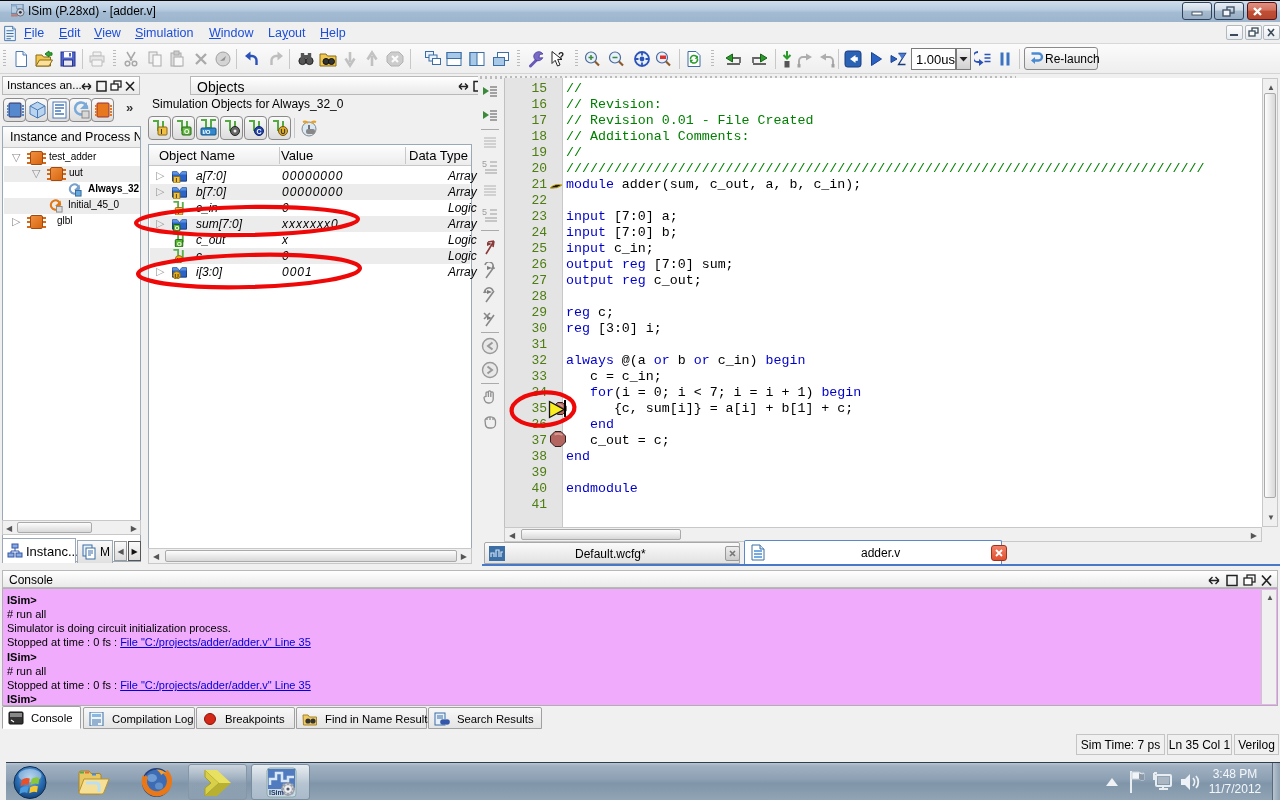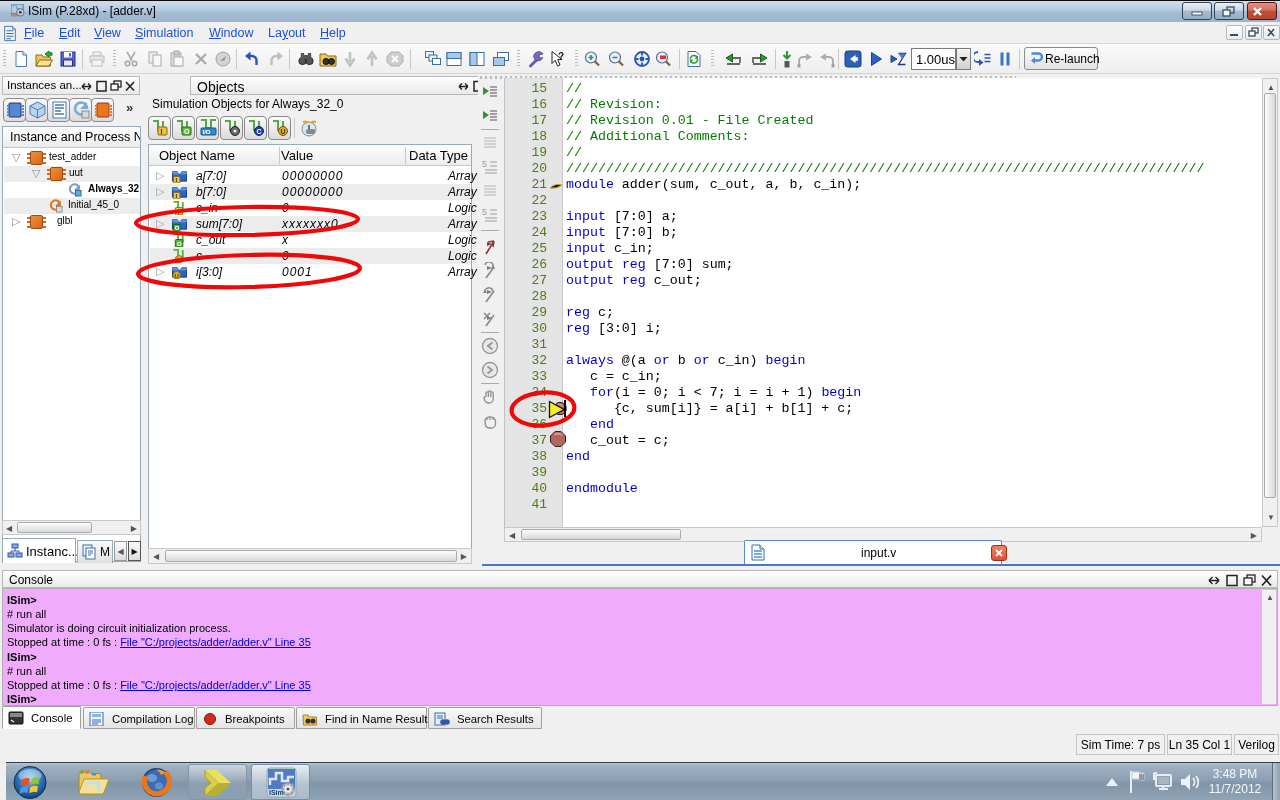--- a/index.html
+++ b/index.html
@@ -691,27 +691,37 @@
     <span class="sarr" style="left:4px;bottom:4px;color:#555">▼</span>
   </div>
 
   <div class="abs" style="left:26px;top:453px;width:758px;height:15px;background:#f0f0f0;border:1px solid #c8c8c8;">
     <span class="sarr" style="left:4px;top:3px">◀</span>
     <div class="abs" style="left:16px;top:1px;width:160px;height:11px;background:linear-gradient(#fdfdfd,#d8d8d8);border:1px solid #aaa;border-radius:2px;"></div>
     <span class="sarr" style="right:4px;top:3px">▶</span>
   </div>
 
   <div class="abs" style="left:4px;top:466px;width:798px;height:24px;">
+    <div class="abs" style="left:2px;top:2px;width:256px;height:22px;background:linear-gradient(#fafafa,#e2e2e2);border:1px solid #a8a8a8;border-radius:2px 2px 0 0;">
+      <svg class="abs" style="left:4px;top:3px" width="16" height="15" viewBox="0 0 16 15">
+          <rect x="0" y="0" width="16" height="15" fill="#3a6ea5"></rect>
+          <path d="M2 11 v-4 h3 v4 m2 0 v-7 h3 v7 m2 0 v-5 h2" stroke="#cfe2f4" fill="none" stroke-width="1.2"></path>
+        </svg>
+      <span class="abs" style="left:90px;top:4px;font-size:12px;">Default.wcfg*</span>
+      <div class="abs" style="left:240px;top:3px;width:15px;height:15px;background:linear-gradient(#eee,#ccc);border:1px solid #999;border-radius:2px;"><svg width="13" height="13">
+            <path d="M4 4 l5 5 M9 4 l-5 5" stroke="#777" stroke-width="1.6"></path>
+          </svg></div>
+    </div>
     <div class="abs" style="left:262px;top:0px;width:258px;height:24px;background:#fff;border:1px solid #5a88c8;border-bottom:none;border-radius:2px 2px 0 0;">
       <svg class="abs" style="left:6px;top:3px" width="14" height="17" viewBox="0 0 14 17">
           <path d="M1 1 h8 l4 4 v11 h-12 z" fill="#fff" stroke="#3a6ea5"></path>
           <path d="M9 1 v4 h4" fill="#d8e8f8" stroke="#3a6ea5"></path>
           <path d="M3 7 h8 M3 10 h8 M3 13 h8" stroke="#4a90d8" stroke-width="1.3"></path>
         </svg>
-      <span class="abs" style="left:116px;top:5px;font-size:12px;">input.v</span>
+      <span class="abs" style="left:116px;top:5px;font-size:12px;">adder.v</span>
       <div class="abs" style="left:246px;top:4px;width:16px;height:16px;background:linear-gradient(#f0836a,#e05030);border:1px solid #a03018;border-radius:3px;"><svg width="14" height="14">
             <path d="M4 4 l6 6 M10 4 l-6 6" stroke="#fff" stroke-width="1.8"></path>
           </svg></div>
     </div>
     <div class="abs" style="left:0px;top:23.5px;width:798px;height:2.5px;background:#4a78c8;"></div>
   </div>
 </div>
 <div id="consoletitle" class="abs ptitle" style="padding:2px 0 0 6px;font-size:12px;">Console
   <svg class="abs" style="right:4px;top:3px" width="66" height="13" viewBox="0 0 66 13">
     <path d="M2 6.5 h10 M2 6.5 l3.5 -3.5 M2 6.5 l3.5 3.5 M12 6.5 l-3.5 -3.5 M12 6.5 l-3.5 3.5" stroke="#222" stroke-width="1.4" fill="none"></path>

